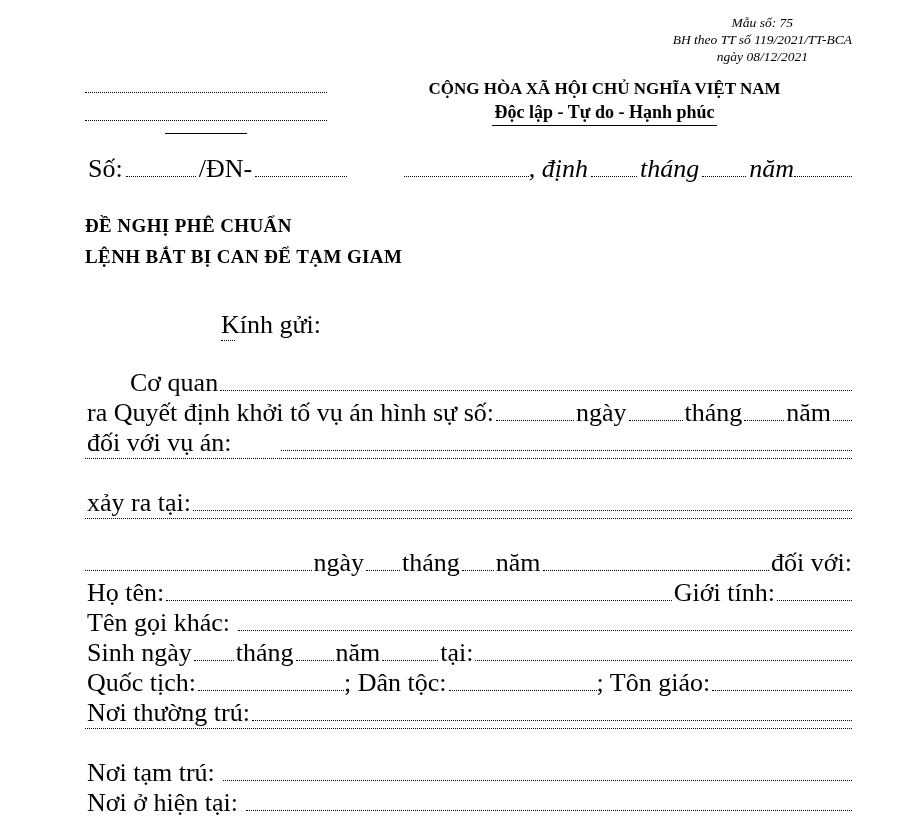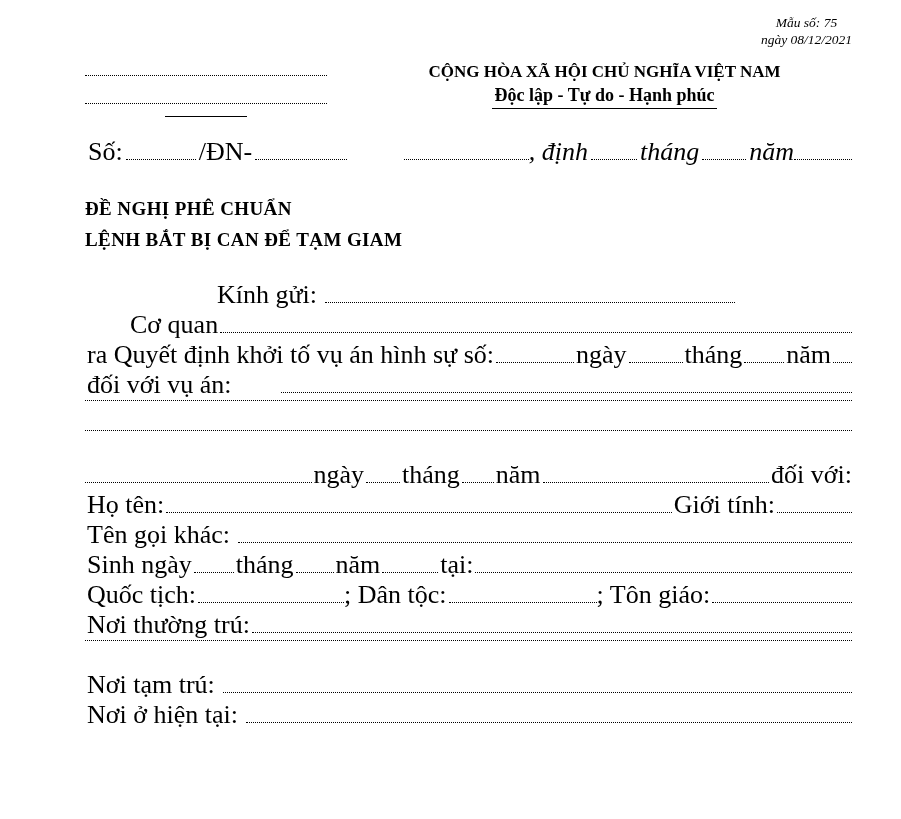--- a/index.html
+++ b/index.html
@@ -50,34 +50,35 @@
   .bl.fx { flex: 0 0 auto; }
   .sp { flex: 1 1 auto; }
   .it { font-style: italic; }
 
   .number-row { margin-top: 20px; }
   .number-row .lbl { margin: 0 3px; }
 
   .title { text-align: left; margin-top: 26px; font-weight: bold; font-size: 19px; letter-spacing: 0.4px; }
   .title div { line-height: 31px; }
 
-  .kinh-gui { margin-top: 25px; padding-left: 130px; }
+  .kinh-gui { margin-top: 38px; padding-left: 130px; flex-direction: column; }
   .kinh-gui .bl { margin-right: 117px; margin-left: 6px; }
 
-  .bodytext { }
+  .bodytext { margin-top: 28px; }
   .indent { padding-left: 43px; }
   .gapstart { margin-left: 48px; }
 </style>
 </head>
 <body>
 
 <div class="page">
 
   <div class="meta">
     <div>Mẫu số: 75</div>
+    <div>BH theo TT số 119/2021/TT-BCA</div>
     <div>ngày 08/12/2021</div>
   </div>
 
   <div class="header">
     <div class="agency">
       <div class="dotline"></div>
       <div class="dotline"></div>
       <div class="solid"></div>
     </div>
     <div class="national">
@@ -131,20 +132,24 @@
 
     <div class="row">
       <span class="lbl">đối với vụ án:</span>
       <span class="bl gapstart"></span>
     </div>
 
     <div class="row">
       <span class="bl"></span>
     </div>
 
+    <div class="row">
+      <span class="lbl">xảy ra tại:</span>
+      <span class="bl"></span>
+    </div>
 
     <div class="row">
       <span class="bl"></span>
     </div>
 
     <div class="row">
       <span class="bl"></span>
       <span class="lbl">ngày</span>
       <span class="bl fx" style="width:34px"></span>
       <span class="lbl">tháng</span>

